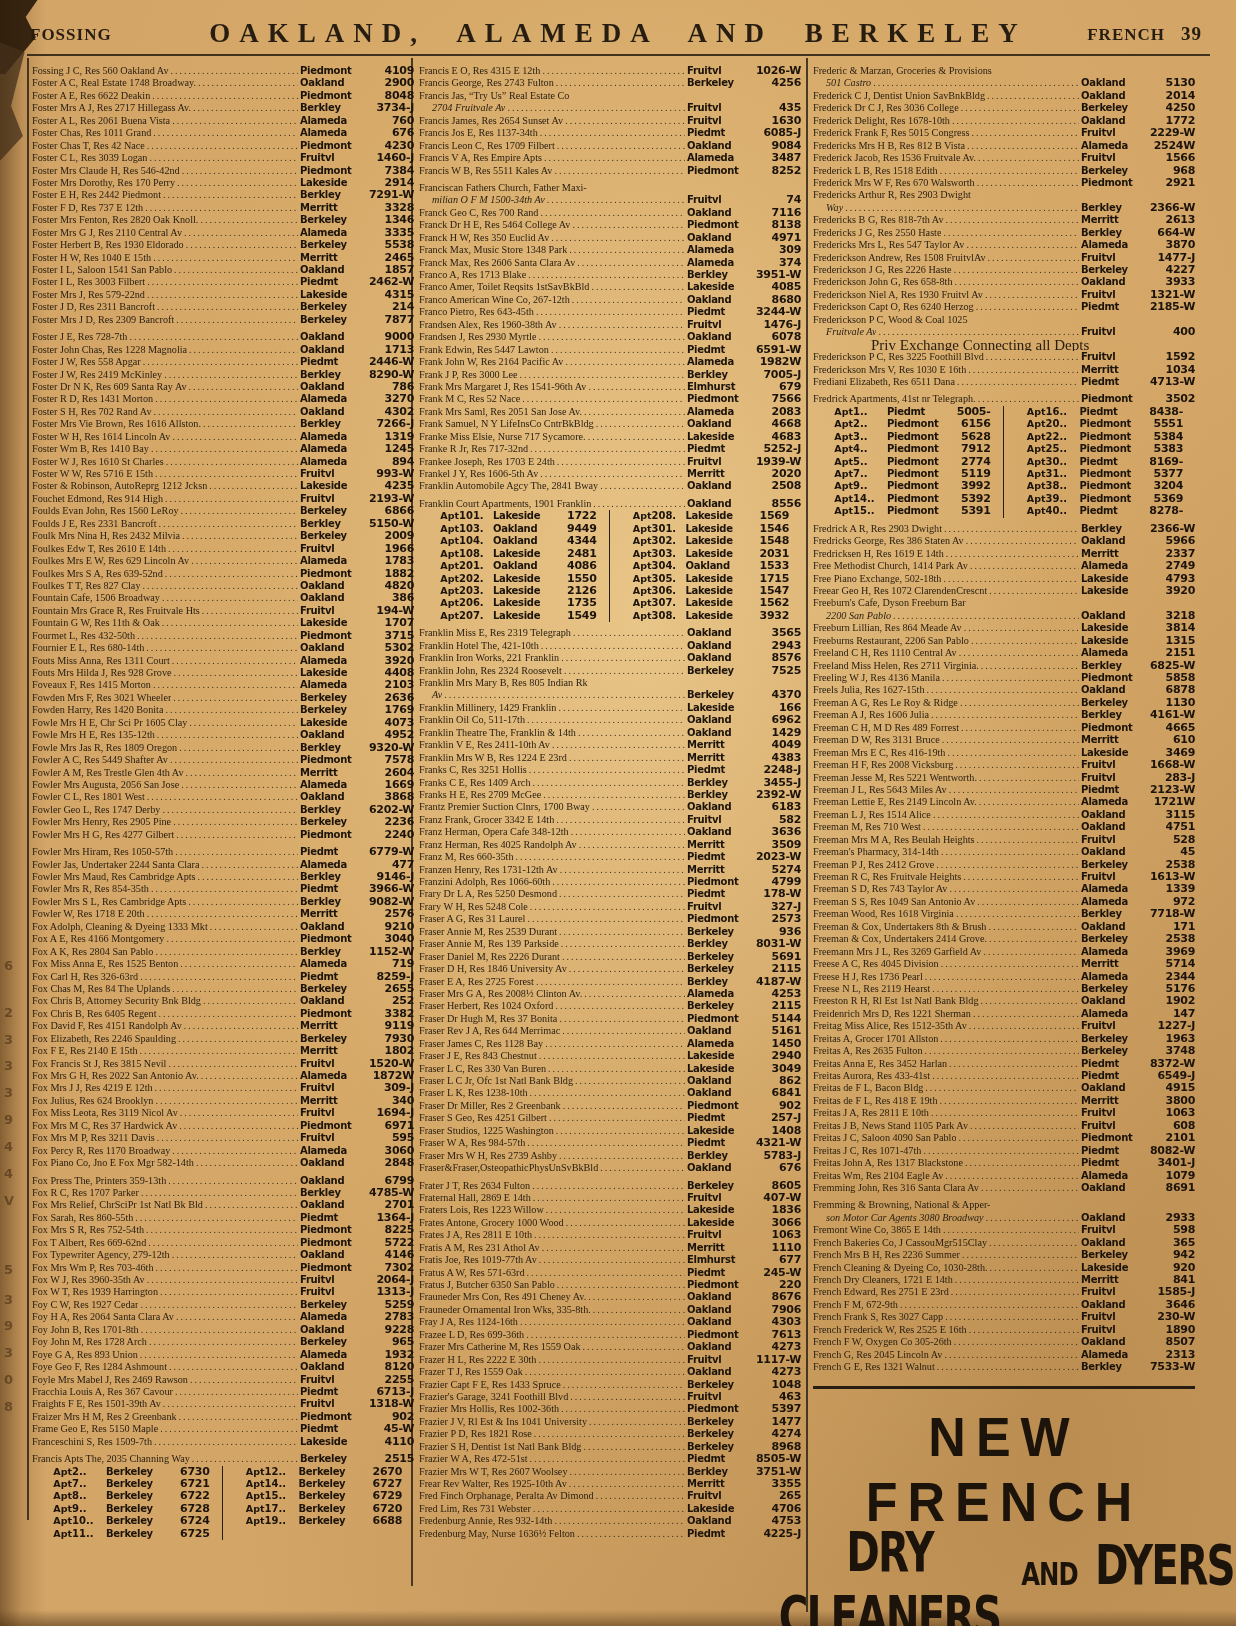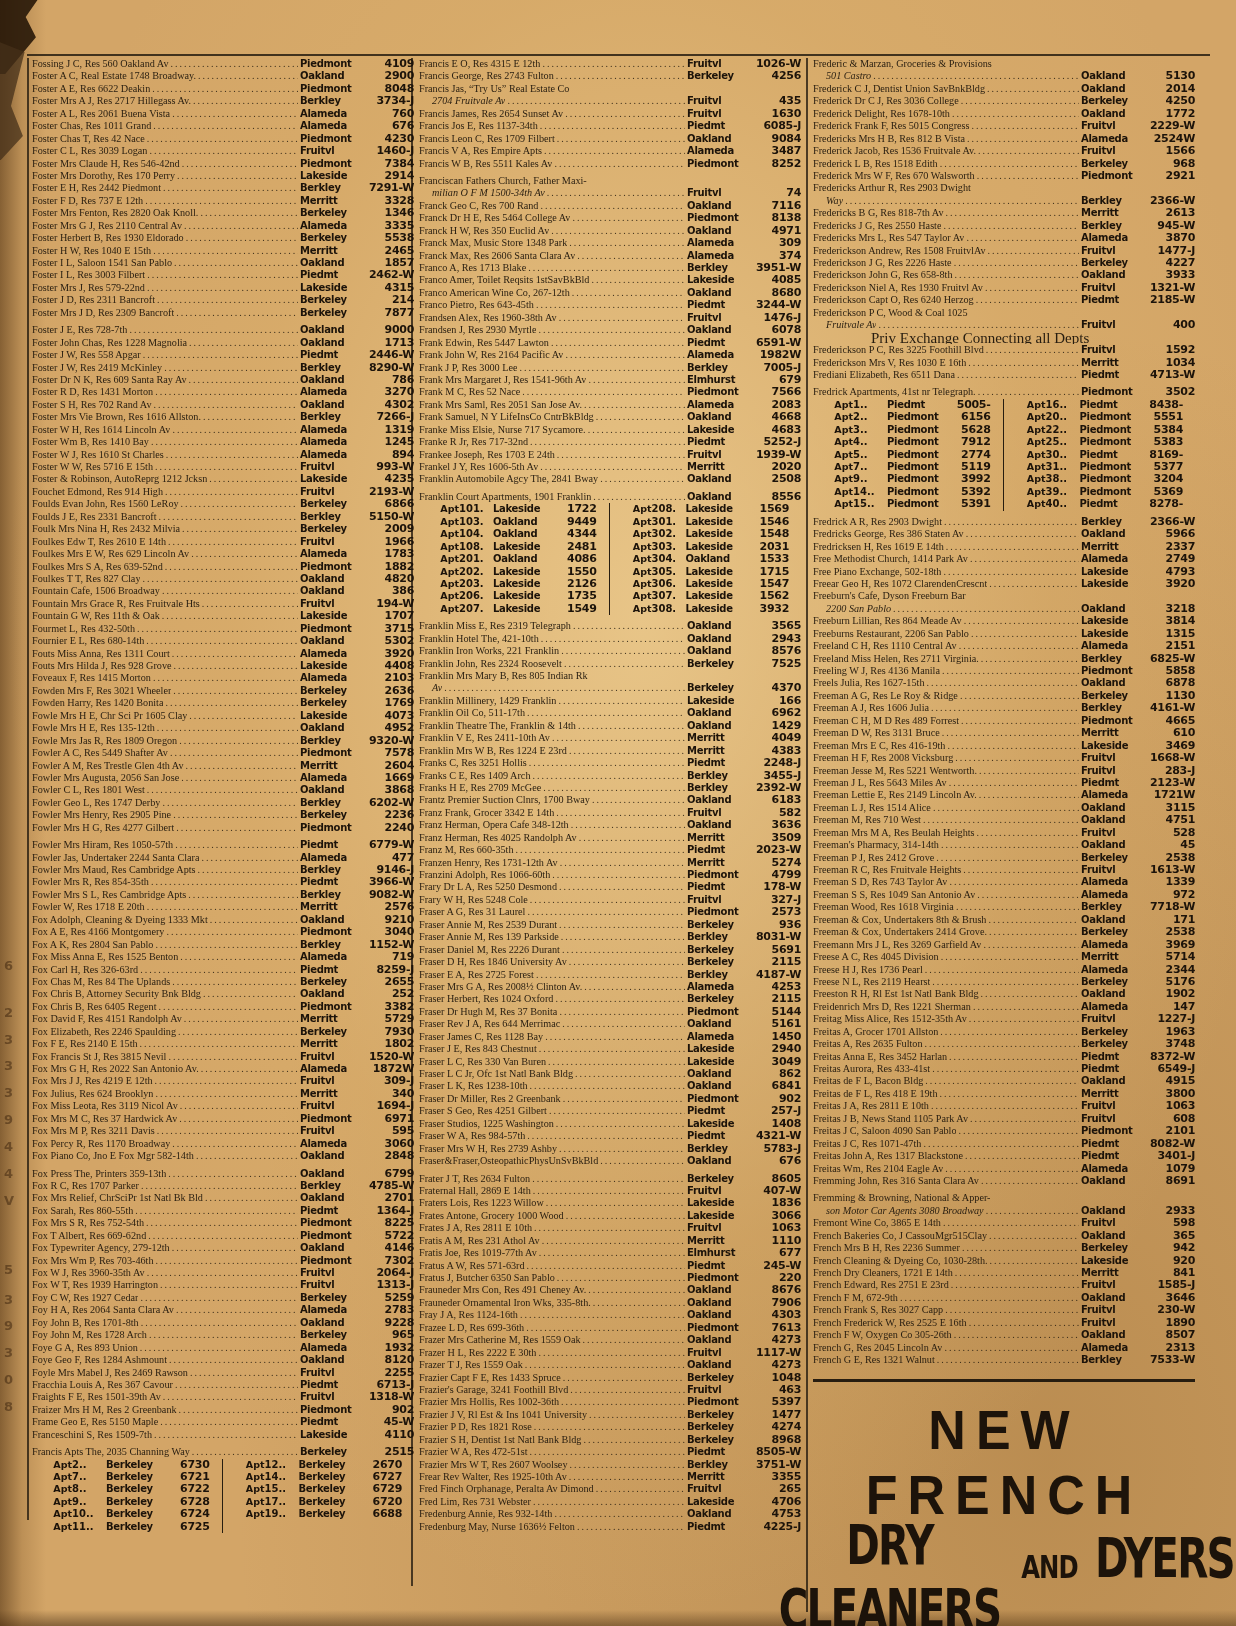--- a/index.html
+++ b/index.html
@@ -19,21 +19,21 @@
   .hl{position:absolute;left:30px;top:7px;font-weight:bold;font-size:17px;letter-spacing:1px;}
   .hc{position:absolute;left:0;right:0;text-align:center;top:0;font-weight:bold;font-size:27px;
       letter-spacing:9px;word-spacing:16px;}
   .hr{position:absolute;right:34px;top:5px;font-weight:bold;font-size:17px;letter-spacing:1px;}
   .hp{font-size:19px;margin-left:16px;}
   .hrule{position:absolute;left:27px;top:54px;width:1183px;height:2px;background:var(--ink,#271d10);opacity:.85;}
   .vr{position:absolute;width:1.5px;background:var(--ink,#271d10);opacity:.8;}
   .vr0{left:27px;top:58px;height:1462px;}
   .vr1{left:411px;top:58px;height:1528px;}
   .vr2{left:806px;top:58px;height:1554px;}
-  .col{position:absolute;top:58px;width:382px;}
+  .col{position:absolute;top:65px;width:382px;}
   .c1{left:32px;}  .c2{left:419px;}  .c3{left:813px;}
   .row{display:flex;align-items:baseline;height:12.45px;line-height:12.45px;overflow:hidden;}
   .nm{font-size:10.2px;white-space:nowrap;overflow:hidden;flex-shrink:1;}
   .nm.ind{padding-left:13px;font-style:italic;}
   .ld{flex:1;overflow:hidden;white-space:nowrap;font-size:10px;letter-spacing:2px;margin:0 2px;opacity:.9;}
   .ex{width:63px;flex-shrink:0;font-family:"DejaVu Sans",sans-serif;font-weight:bold;font-size:10px;
       letter-spacing:-.3px;color:var(--bold-ink,#1c130a);}
   .ph{width:51px;flex-shrink:0;text-align:right;font-family:"DejaVu Sans",sans-serif;font-weight:bold;
       font-size:11px;letter-spacing:-.3px;color:var(--bold-ink,#1c130a);}
   .note{font-size:15px;padding-left:58px;display:block;}
@@ -55,20 +55,25 @@
        transform-origin:bottom;letter-spacing:-2px;}
   .ad2 .sm{font-family:"DejaVu Sans",sans-serif;font-weight:bold;font-size:27px;margin:0 8px;transform:scale(.9,1.2);
        transform-origin:bottom;letter-spacing:-1px;}
   .margin-mark{position:absolute;left:4px;font-family:"DejaVu Sans",sans-serif;font-size:13px;
        color:rgba(55,32,10,.5);font-weight:bold;}
 </style>
 </head>
 <body>
 
 <div class="page">
+  <div class="header">
+    <span class="hl">FOSSING</span>
+    <span class="hc">OAKLAND, ALAMEDA AND BERKELEY</span>
+    <span class="hr"><span>FRENCH</span><span class="hp">39</span></span>
+  </div>
   <div class="hrule"></div>
   <div class="vr vr0"></div>
   <div class="vr vr1"></div>
   <div class="vr vr2"></div>
 
   <div class="col c1">
       <div class="row">
         <span class="nm">Fossing J C, Res 560 Oakland Av</span>
         <span class="ld">......................................................................</span>
         <span class="ex">Piedmont</span>
@@ -523,21 +528,21 @@
       <div class="row">
         <span class="nm">Fox Chris B, Res 6405 Regent</span>
         <span class="ld">......................................................................</span>
         <span class="ex">Piedmont</span>
         <span class="ph">3382</span>
       </div>
       <div class="row">
         <span class="nm">Fox David F, Res 4151 Randolph Av</span>
         <span class="ld">......................................................................</span>
         <span class="ex">Merritt</span>
-        <span class="ph">5729</span>
+        <span class="ph">9119</span>
       </div>
       <div class="row">
         <span class="nm">Fox Elizabeth, Res 2246 Spaulding</span>
         <span class="ld">......................................................................</span>
         <span class="ex">Berkeley</span>
         <span class="ph">7930</span>
       </div>
       <div class="row">
         <span class="nm">Fox F E, Res 2140 E 15th</span>
         <span class="ld">......................................................................</span>
@@ -1659,21 +1664,21 @@
       <div class="row">
         <span class="nm">Fredericks B G, Res 818-7th Av</span>
         <span class="ld">......................................................................</span>
         <span class="ex">Merritt</span>
         <span class="ph">2613</span>
       </div>
       <div class="row">
         <span class="nm">Fredericks J G, Res 2550 Haste</span>
         <span class="ld">......................................................................</span>
         <span class="ex">Berkley</span>
-        <span class="ph">945-W</span>
+        <span class="ph">664-W</span>
       </div>
       <div class="row">
         <span class="nm">Fredericks Mrs L, Res 547 Taylor Av</span>
         <span class="ld">......................................................................</span>
         <span class="ex">Alameda</span>
         <span class="ph">3870</span>
       </div>
       <div class="row">
         <span class="nm">Frederickson Andrew, Res 1508 FruitvlAv</span>
         <span class="ld">......................................................................</span>

